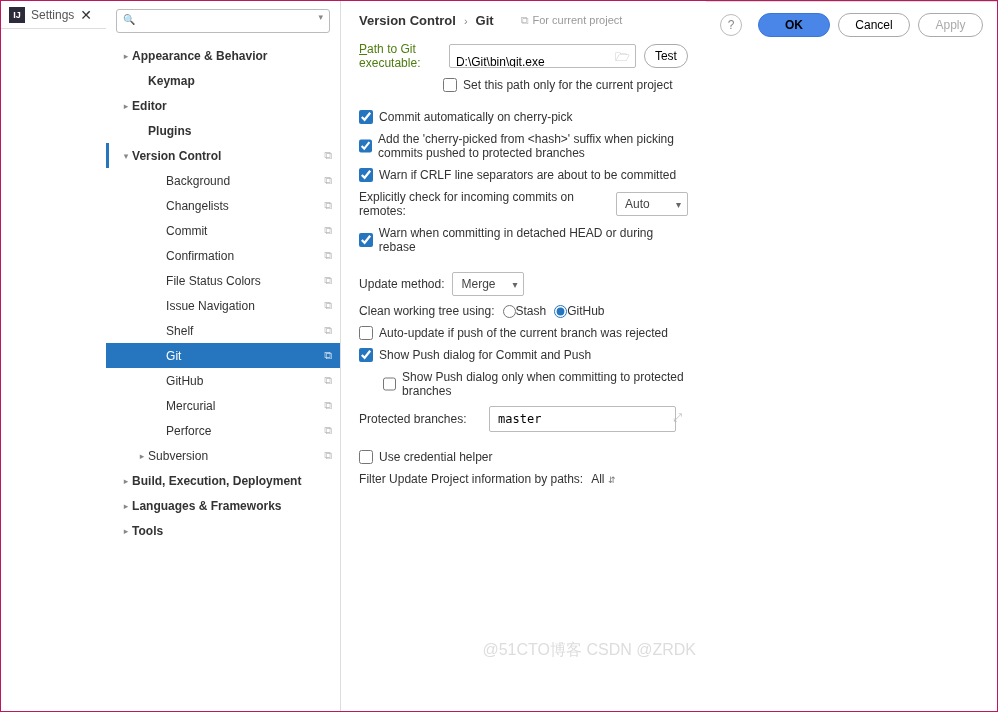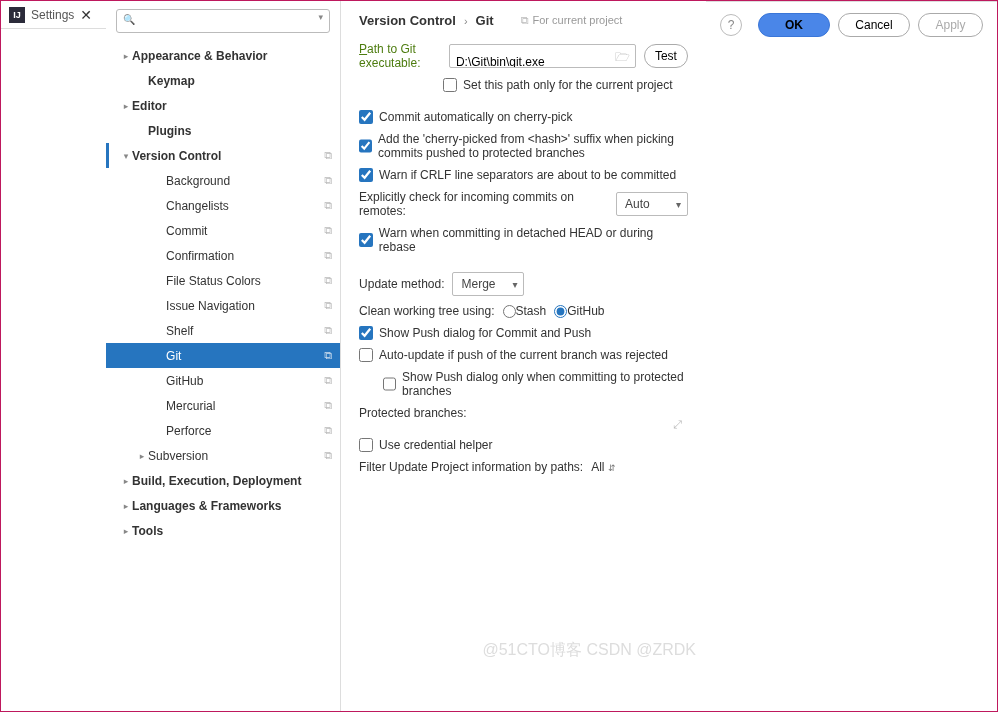--- a/index.html
+++ b/index.html
@@ -254,40 +254,41 @@
             <span>Stash</span>
           </label>
         <label class="radio">
             <input type="radio" name="clean" checked="" style="">
             <span>GitHub</span>
           </label>
       </div>
 
       <div class="row">
           <label class="chk">
-            <input type="checkbox" checked="" style="">
-            <span>Show Push dialog for Commit and Push</span>
-          </label>
-        </div>
-      <div class="row">
-          <label class="chk">
             <input type="checkbox" style="">
             <span>Auto-update if push of the current branch was rejected</span>
           </label>
         </div>
+      <div class="row">
+          <label class="chk">
+            <input type="checkbox" checked="" style="">
+            <span>Show Push dialog for Commit and Push</span>
+          </label>
+        </div>
       <div class="row indent2">
           <label class="chk">
             <input type="checkbox" style="">
             <span>Show Push dialog only when committing to protected branches</span>
           </label>
         </div>
 
       <div class="row">
         <span style="width:122px">Protected branches:</span>
         <div class="input-wrap" style="position:relative">
+          <input class="mono-input" value="master" style="">
           <span class="expand-icon">⤢</span>
         </div>
       </div>
 
       <div class="section-gap"></div>
 
       <div class="row">
           <label class="chk">
             <input type="checkbox" style="">
             <span>Use credential helper</span>

